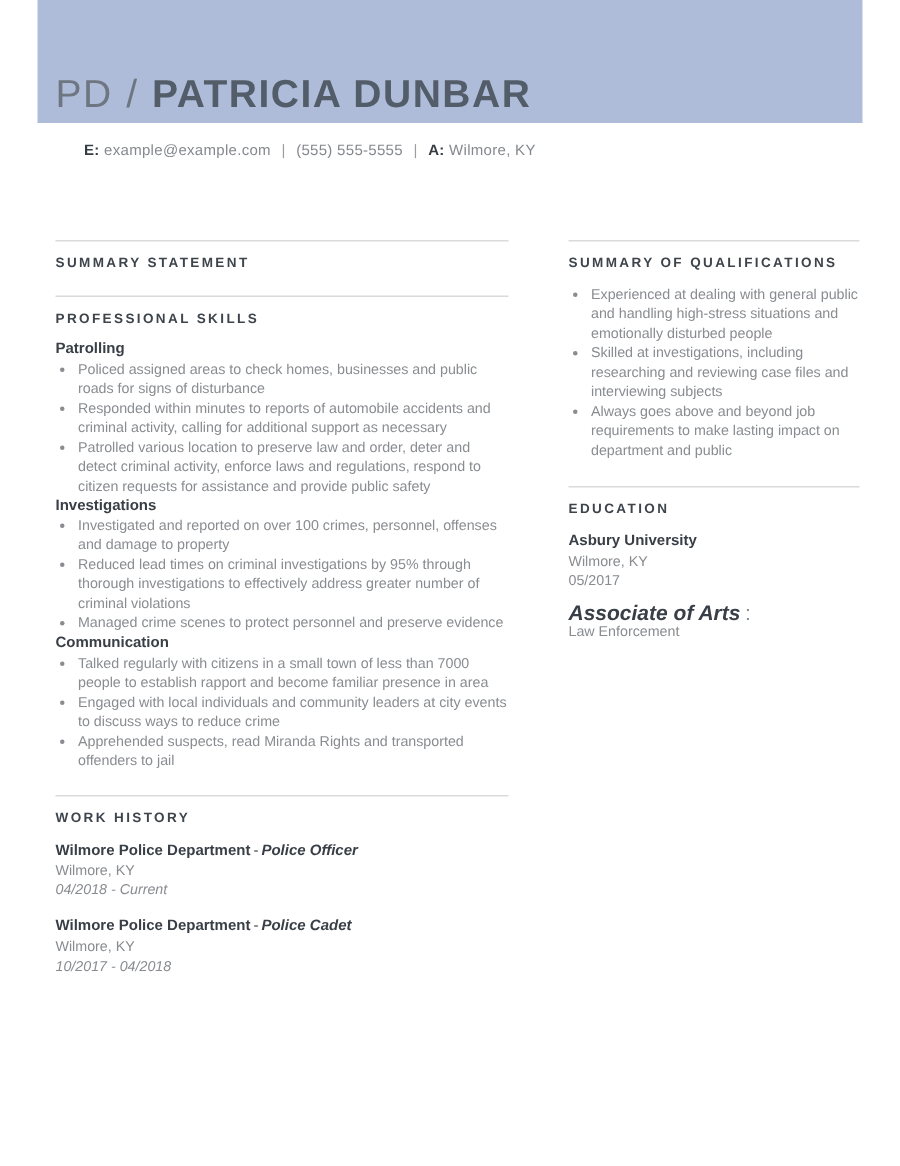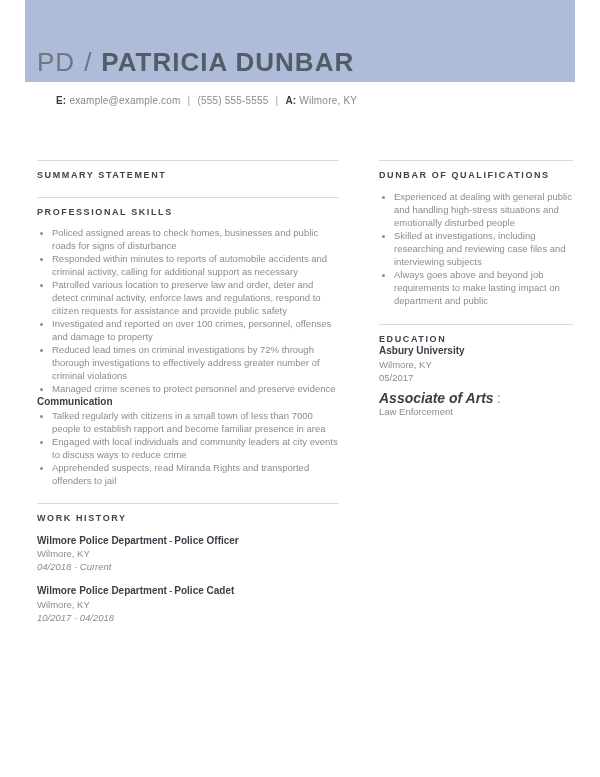--- a/index.html
+++ b/index.html
@@ -81,24 +81,24 @@
     padding: 0 0 0 15px;
     list-style: disc;
   }
   li::marker { color: #898c90; font-size: 9px; }
   .qual-list { margin-top: 10px; }
   
   .job { margin-top: 11px; }
   .job-title-line { font-size: 10px; line-height: 13.5px; }
   .employer { font-weight: 700; color: #393f46; }
   .dash { color: #393f46; margin: 0 2px; }
-  .role { font-weight: 700; color: #393f46; }
+  .role { font-weight: 700; font-style: italic; color: #393f46; }
   .job-dates { font-style: italic; }
   
-  .edu-block { }
+  .edu-block { margin-top: 10px; }
   .edu-school { font-size: 10px; line-height: 13.5px; font-weight: 700; color: #393f46; }
   .edu-degree-line { margin-top: 8px; font-size: 14px; line-height: 13.5px; }
   .edu-degree { font-weight: 700; font-style: italic; color: #393f46; }
   .edu-colon { color: #898c90; margin-left: 3px; }
 </style>
 </head>
 <body>
 
 <div class="page">
 
@@ -122,30 +122,32 @@
         <div class="rule" style="margin-top:13px;"></div>
         <h2>SUMMARY STATEMENT</h2>
       </section>
 
       <section>
         <div class="rule" style="margin-top:17px;"></div>
         <h2>PROFESSIONAL SKILLS</h2>
 
         <div class="skills-block">
           <div class="group">
+            <h3>Patrolling</h3>
             <ul>
               <li>Policed assigned areas to check homes, businesses and public roads for signs of disturbance</li>
               <li>Responded within minutes to reports of automobile accidents and criminal activity, calling for additional support as necessary</li>
               <li>Patrolled various location to preserve law and order, deter and detect criminal activity, enforce laws and regulations, respond to citizen requests for assistance and provide public safety</li>
             </ul>
           </div>
           <div class="group">
+            <h3>Investigations</h3>
             <ul>
               <li>Investigated and reported on over 100 crimes, personnel, offenses and damage to property</li>
-              <li>Reduced lead times on criminal investigations by 72% through thorough investigations to effectively address greater number of criminal violations</li>
+              <li>Reduced lead times on criminal investigations by 95% through thorough investigations to effectively address greater number of criminal violations</li>
               <li>Managed crime scenes to protect personnel and preserve evidence</li>
             </ul>
           </div>
           <div class="group">
             <h3>Communication</h3>
             <ul>
               <li>Talked regularly with citizens in a small town of less than 7000 people to establish rapport and become familiar presence in area</li>
               <li>Engaged with local individuals and community leaders at city events to discuss ways to reduce crime</li>
               <li>Apprehended suspects, read Miranda Rights and transported offenders to jail</li>
             </ul>
@@ -173,21 +175,21 @@
           <div class="job-dates">10/2017 - 04/2018</div>
         </div>
       </section>
 
     </div>
 
     <div class="col-right">
 
       <section>
         <div class="rule" style="margin-top:13px;"></div>
-        <h2>DUNBAR OF QUALIFICATIONS</h2>
+        <h2>SUMMARY OF QUALIFICATIONS</h2>
         <ul class="qual-list">
           <li>Experienced at dealing with general public and handling high-stress situations and emotionally disturbed people</li>
           <li>Skilled at investigations, including researching and reviewing case files and interviewing subjects</li>
           <li>Always goes above and beyond job requirements to make lasting impact on department and public</li>
         </ul>
       </section>
 
       <section>
         <div class="rule" style="margin-top:17px;"></div>
         <h2>EDUCATION</h2>

